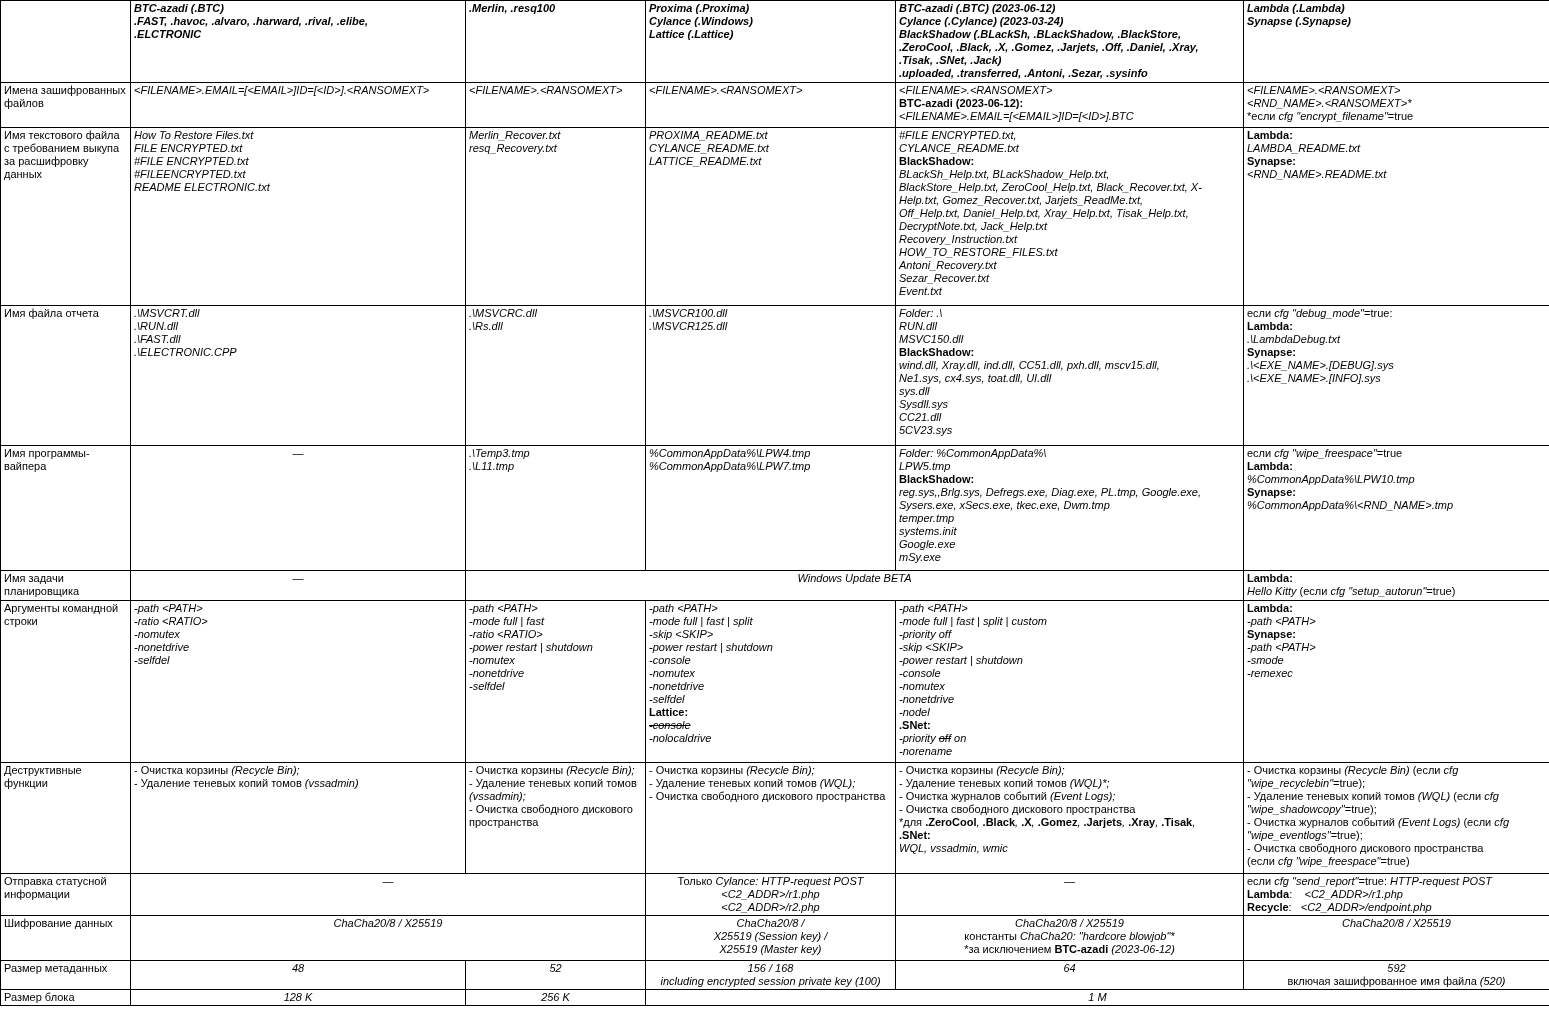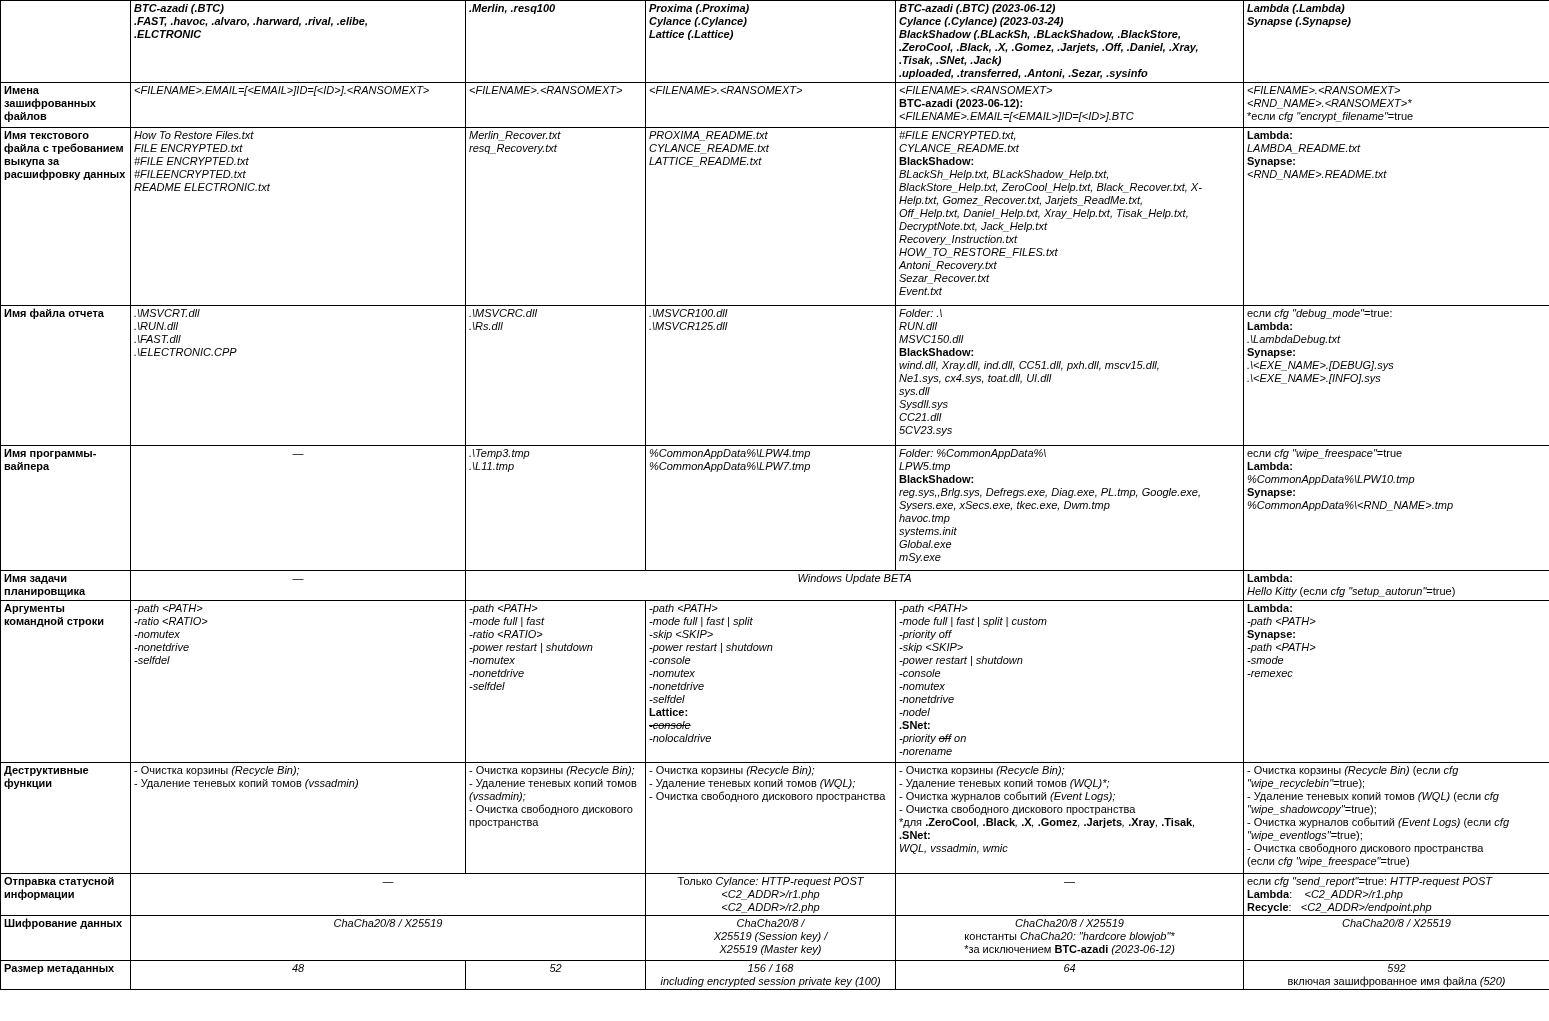--- a/index.html
+++ b/index.html
@@ -1,21 +1,21 @@
 <!DOCTYPE html>
 <html><head>
 <meta charset="utf-8">
 <style>
   html,body{margin:0;padding:0;background:#ffffff;color:#000;}
   body{font-family:"Liberation Sans",sans-serif;}
   .page{width:1549px;height:1021px;background:#fff;overflow:hidden;}
   table.cmp{border-collapse:collapse;table-layout:fixed;width:1549px;font-size:11px;line-height:1.18;}
   table.cmp td{border:1px solid #000;vertical-align:top;padding:1px 3px;overflow:hidden;word-wrap:break-word;}
   td.hdr{font-weight:bold;font-style:italic;}
-  td.label{font-style:normal;font-weight:bold;margin-top:28px;}
+  td.label{font-style:normal;font-weight:normal;margin-top:28px;}
   td.c{text-align:center;}
   td.m{vertical-align:middle;}
   .ln{min-height:12px;}
   .s-n{font-style:normal;font-weight:normal;}
   .s-i{font-style:italic;font-weight:normal;}
   .s-b{font-style:normal;font-weight:bold;text-align:right;}
   .s-bi{font-weight:bold;}
   .s-is{font-style:italic;font-weight:normal;text-decoration:line-through;}
 </style>
 </head>
@@ -37,21 +37,21 @@
           <td class="hdr">
             <div class="ln"><span class="s-bi">BTC-azadi (.BTC)</span></div>
             <div class="ln"><span class="s-bi">.FAST, .havoc, .alvaro, .harward, .rival, .elibe,</span></div>
             <div class="ln"><span class="s-bi">.ELCTRONIC</span></div>
           </td>
           <td class="hdr">
             <div class="ln"><span class="s-bi">.Merlin, .resq100</span></div>
           </td>
           <td class="hdr">
             <div class="ln"><span class="s-bi">Proxima (.Proxima)</span></div>
-            <div class="ln"><span class="s-bi">Cylance (.Cylance)</span></div>
+            <div class="ln"><span class="s-bi">Cylance (.Windows)</span></div>
             <div class="ln"><span class="s-bi">Lattice (.Lattice)</span></div>
           </td>
           <td class="hdr">
             <div class="ln"><span class="s-bi">BTC-azadi (.BTC) (2023-06-12)</span></div>
             <div class="ln"><span class="s-bi">Cylance (.Cylance) (2023-03-24)</span></div>
             <div class="ln"><span class="s-bi">BlackShadow (.BLackSh, .BLackShadow, .BlackStore,</span></div>
             <div class="ln"><span class="s-bi">.ZeroCool, .Black, .X, .Gomez, .Jarjets, .Off, .Daniel, .Xray,</span></div>
             <div class="ln"><span class="s-bi">.Tisak, .SNet, .Jack)</span></div>
             <div class="ln"><span class="s-bi">.uploaded, .transferred, .Antoni, .Sezar, .sysinfo</span></div>
           </td>
@@ -170,23 +170,23 @@
           <td>
             <div class="ln"><span class="s-i">%CommonAppData%\LPW4.tmp</span></div>
             <div class="ln"><span class="s-i">%CommonAppData%\LPW7.tmp</span></div>
           </td>
           <td>
             <div class="ln"><span class="s-i">Folder: %CommonAppData%\</span></div>
             <div class="ln"><span class="s-i">LPW5.tmp</span></div>
             <div class="ln"><span class="s-bi">BlackShadow:</span></div>
             <div class="ln"><span class="s-i">reg.sys,,Brlg.sys, Defregs.exe, Diag.exe, PL.tmp, Google.exe,</span></div>
             <div class="ln"><span class="s-i">Sysers.exe, xSecs.exe, tkec.exe, Dwm.tmp</span></div>
-            <div class="ln"><span class="s-i">havoc.tmp</span></div>
+            <div class="ln"><span class="s-i">temper.tmp</span></div>
             <div class="ln"><span class="s-i">systems.init</span></div>
-            <div class="ln"><span class="s-i">Global.exe</span></div>
+            <div class="ln"><span class="s-i">Google.exe</span></div>
             <div class="ln"><span class="s-i">mSy.exe</span></div>
           </td>
           <td>
             <div class="ln"><span class="s-n">если </span><span class="s-i">cfg "wipe_freespace"</span><span class="s-n">=true</span></div>
             <div class="ln"><span class="s-bi">Lambda:</span></div>
             <div class="ln"><span class="s-i">%CommonAppData%\LPW10.tmp</span></div>
             <div class="ln"><span class="s-bi">Synapse:</span></div>
             <div class="ln"><span class="s-i">%CommonAppData%\&lt;RND_NAME&gt;.tmp</span></div>
           </td>
         </tr>
@@ -344,15 +344,27 @@
             <div class="ln"><span class="s-i">including encrypted session private key (100)</span></div>
           </td>
           <td class="c m">
             <div class="ln"><span class="s-i">64</span></div>
           </td>
           <td class="c m">
             <div class="ln"><span class="s-i">592</span></div>
             <div class="ln"><span class="s-n">включая зашифрованное имя файла </span><span class="s-i">(520)</span></div>
           </td>
         </tr>
+        <tr style="height: 16px;">
+          <td class="label">Размер блока</td>
+          <td class="c m">
+            <div class="ln"><span class="s-i">128 K</span></div>
+          </td>
+          <td class="c m">
+            <div class="ln"><span class="s-i">256 K</span></div>
+          </td>
+          <td colspan="3" class="c m">
+            <div class="ln"><span class="s-i">1 M</span></div>
+          </td>
+        </tr>
       </tbody>
   </table>
 </div>
 
 </body></html>

